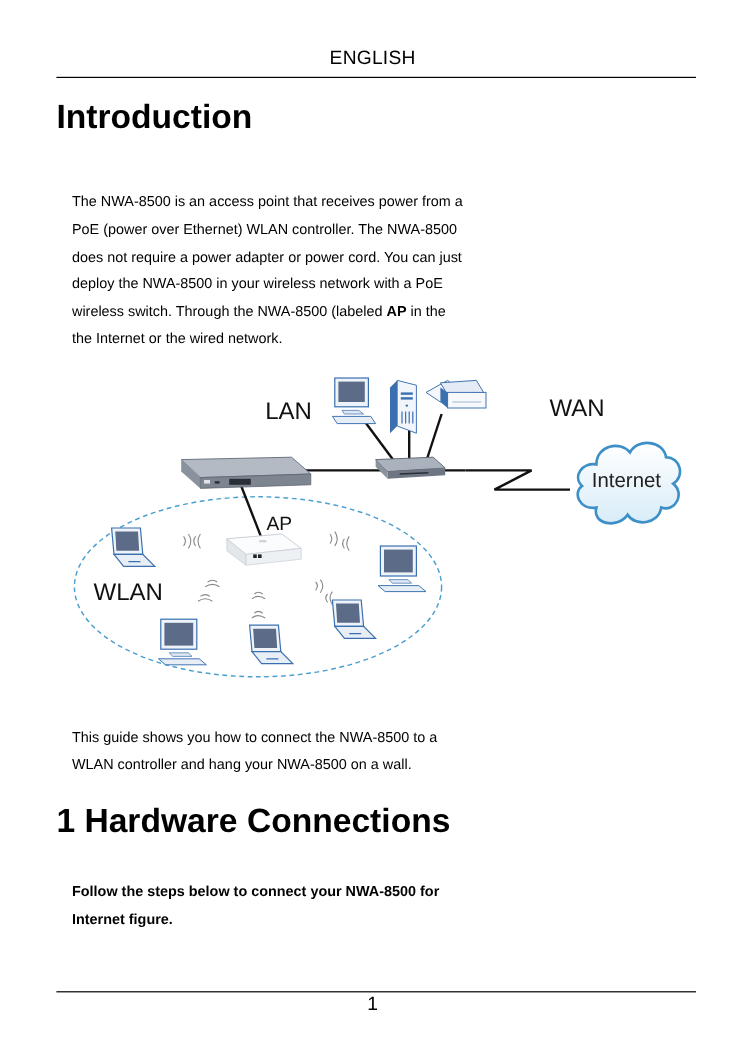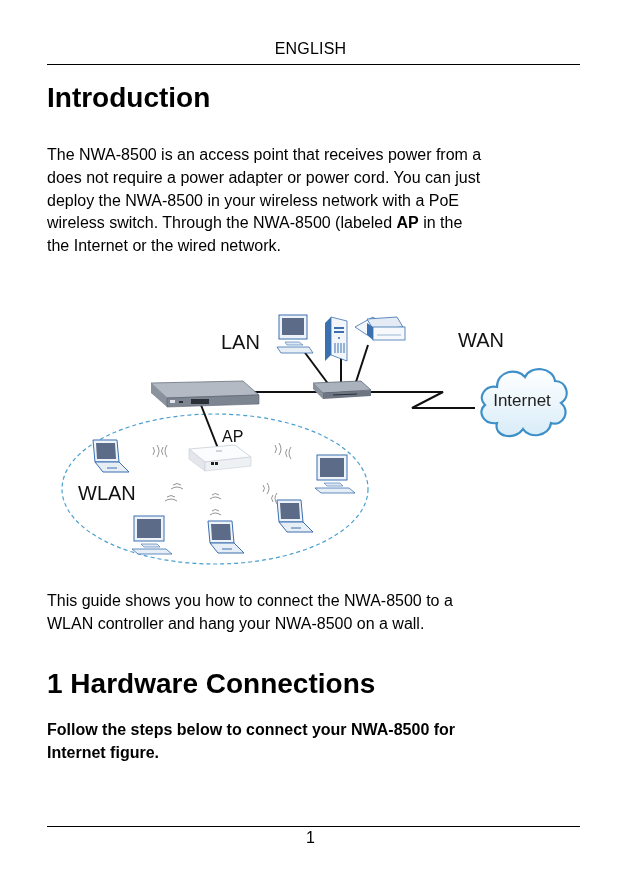--- a/index.html
+++ b/index.html
@@ -4,39 +4,40 @@
   <style>
     html, body { margin: 0; padding: 0; background: #ffffff; }
     body { width: 621px; height: 875px; position: relative; overflow: hidden; font-family: "Liberation Sans", sans-serif; color: #000; }
     .header-text { position: absolute; top: 40px; left: 0; width: 621px; text-align: center; font-size: 16px; letter-spacing: 0.2px; }
     .rule { position: absolute; left: 47px; width: 533px; height: 1px; background: #000; }
     .rule.top { top: 64px; }
     .rule.bottom { top: 826px; }
     .h1 { position: absolute; left: 47px; font-weight: bold; font-size: 28px; margin: 0; }
     .h1.intro { top: 82px; }
     .h1.hw { top: 668px; }
-    .para { position: absolute; left: 47px; width: 540px; font-size: 16px; line-height: 22.8px; margin: 0; }
+    .para { position: absolute; left: 47px; width: 540px; font-size: 12px; line-height: 22.8px; margin: 13px; }
     .para.p1 { top: 144px; }
     .para.p2 { top: 590px; }
     .para.p3 { top: 719px; font-weight: bold; }
     .para .line { display: block; white-space: nowrap; }
     .figure { position: absolute; left: 55px; top: 305px; width: 515px; height: 262px; }
     .page-num { position: absolute; top: 829px; left: 0; width: 621px; text-align: center; font-size: 16px; }
     svg text { font-family: "Liberation Sans", sans-serif; }
   </style>
 </head>
 <body>
 
 <div class="header-text">ENGLISH</div>
 <div class="rule top"></div>
 
 <h1 class="h1 intro">Introduction</h1>
 
 <p class="para p1">
   <span class="line">The NWA-8500 is an access point that receives power from a</span>
+  <span class="line">PoE (power over Ethernet) WLAN controller. The NWA-8500</span>
   <span class="line">does not require a power adapter or power cord. You can just</span>
   <span class="line">deploy the NWA-8500 in your wireless network with a PoE</span>
   <span class="line"><span>wireless switch. Through the NWA-8500 (labeled </span><b>AP</b><span> in the</span></span>
   <span class="line">the Internet or the wired network.</span>
 </p>
 
 <div class="figure">
   <svg width="515" height="262" viewBox="0 0 515 262" xmlns="http://www.w3.org/2000/svg">
     <defs>
       <linearGradient id="cloudGrad" x1="0" y1="0" x2="0" y2="1">

